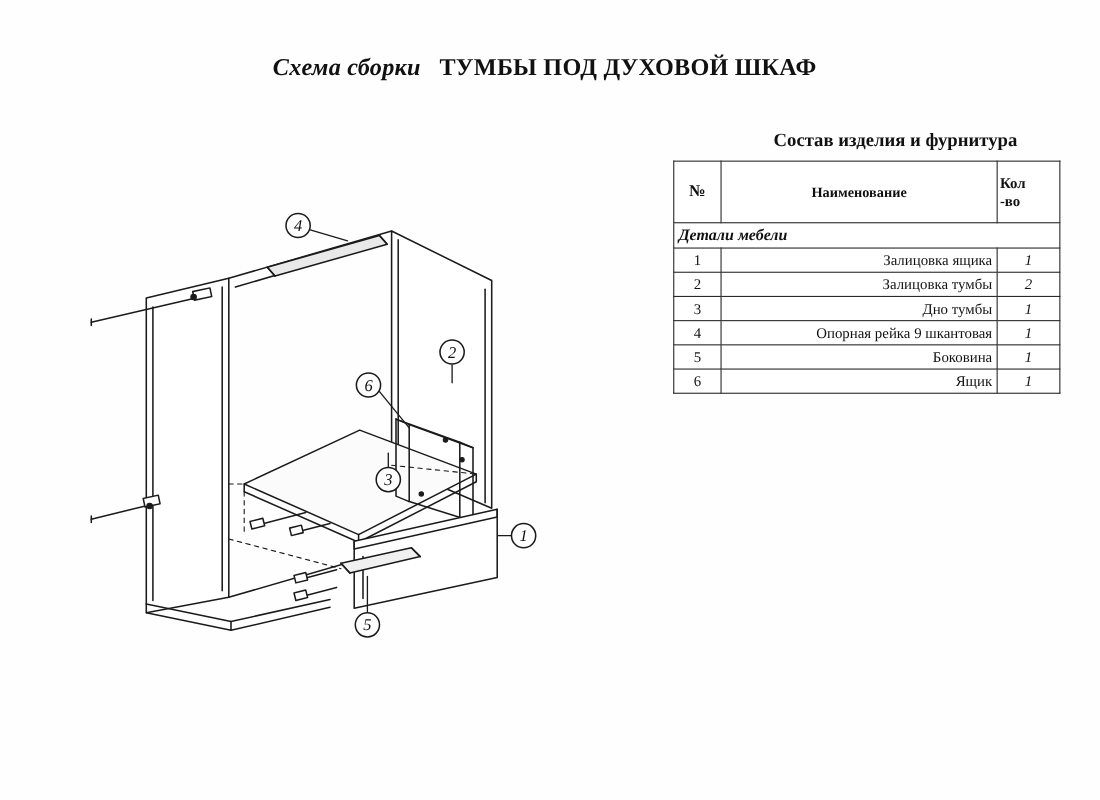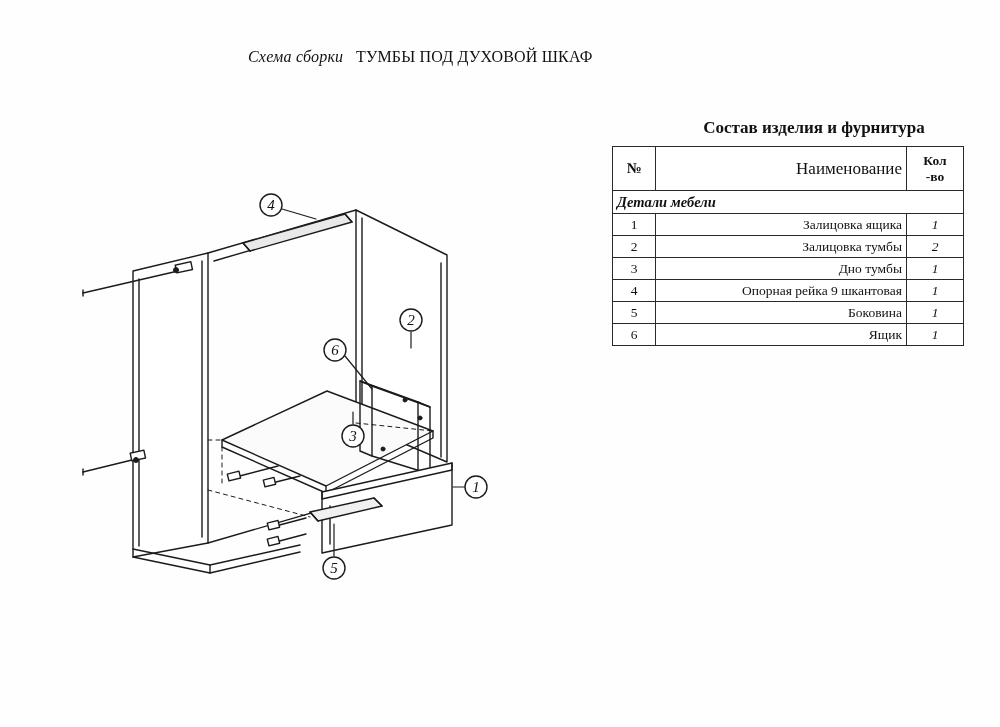--- a/index.html
+++ b/index.html
@@ -22,22 +22,22 @@
   }
 
   
   .title-block {
     position: absolute;
     left: 248px;
     top: 48px;
     width: 620px;
   }
   .title-main {
-    font-size: 16px;
-    font-weight: normal;
+    font-size: 22px;
+    font-weight: bold;
     font-style: italic;
     letter-spacing: 0.2px;
     white-space: nowrap;
   }
   .title-main .plain {
     font-style: normal;
   }
   .title-art {
     font-size: 19px;
     font-weight: normal;
@@ -70,31 +70,31 @@
     padding: 1px 4px;
     vertical-align: middle;
   }
   table.parts th.h-num {
     width: 34px;
     text-align: center;
     font-size: 15px;
     font-weight: bold;
   }
   table.parts th.h-name {
-    text-align: right;
-    font-size: 17px;
-    font-weight: normal;
+    text-align: center;
+    font-size: 13px;
+    font-weight: bold;
   }
   table.parts th.h-qty {
     width: 52px;
-    text-align: center;
+    text-align: left;
     font-size: 13.5px;
     font-weight: bold;
     line-height: 1.15;
-    padding: 6px 2px;
+    padding: 12px 2px;
   }
   table.parts td.num {
     text-align: center;
     height: 19px;
   }
   table.parts td.name {
     text-align: right;
     padding-left: 8px;
   }
   table.parts td.qty {

